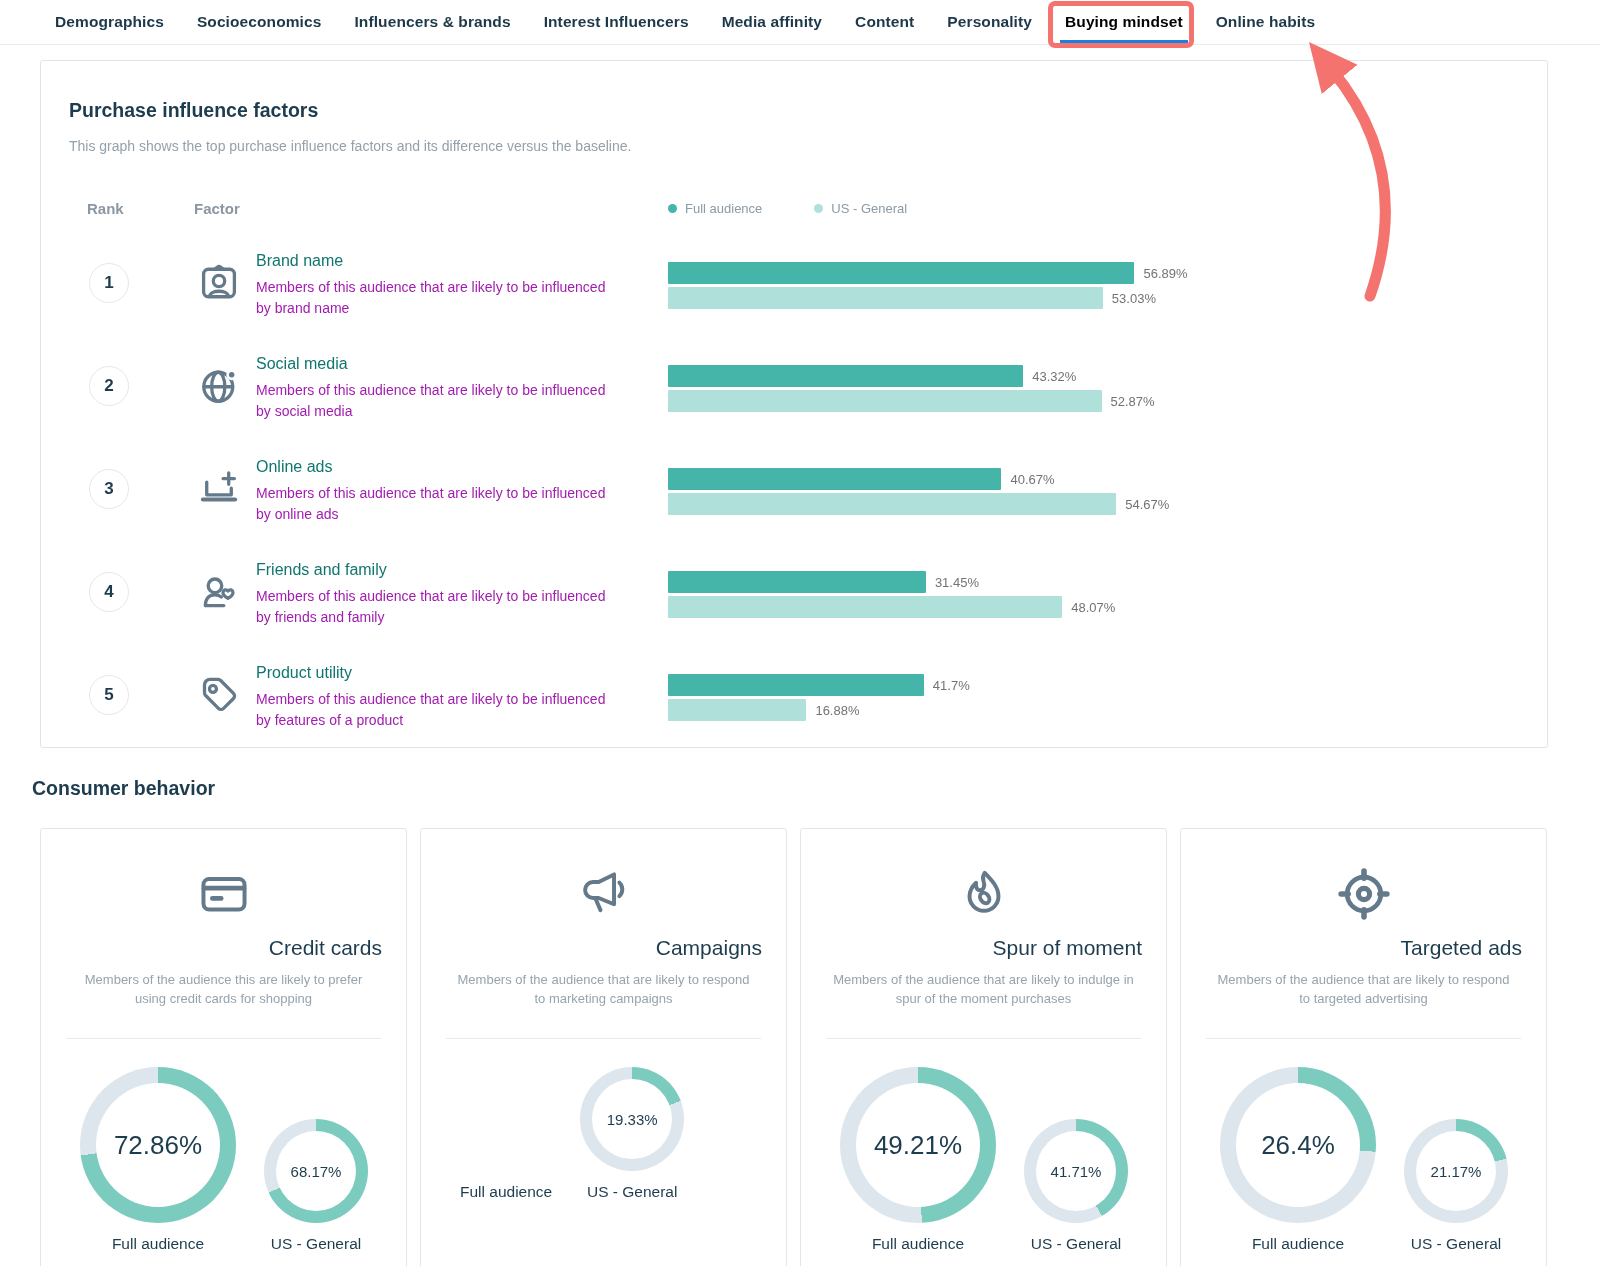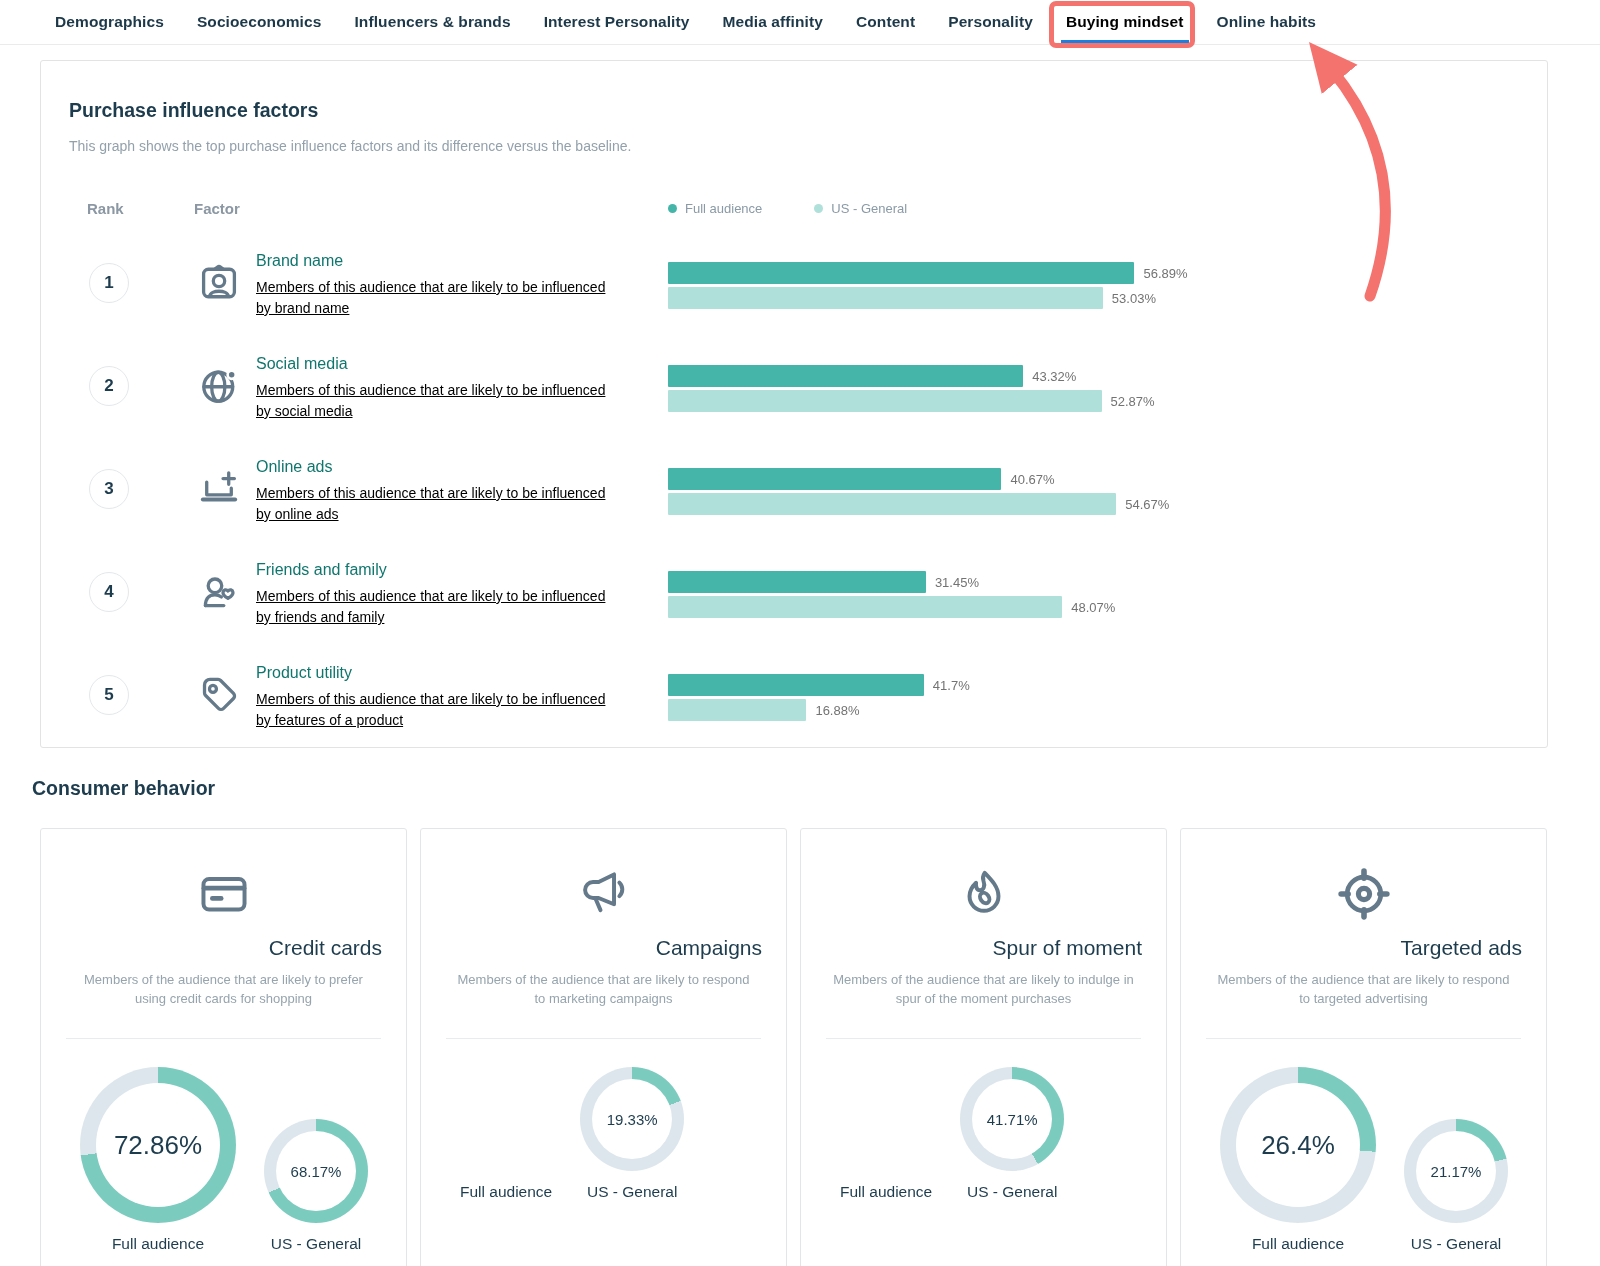--- a/index.html
+++ b/index.html
@@ -40,21 +40,21 @@
   .factor-rows{margin-top:28px;}
   .factor-row{display:flex;height:103px;padding-left:20px;box-sizing:border-box;}
   .rank-wrap{width:108px;padding-top:18px;box-sizing:border-box;}
   .rank-circle{width:40px;height:40px;border-radius:50%;border:1px solid #e4e8eb;
     display:flex;align-items:center;justify-content:center;box-sizing:border-box;}
   .rank-circle span{font-size:17px;font-weight:bold;color:#1d3c4e;}
   .icon-wrap{width:59px;padding-top:16px;box-sizing:border-box;}
   .icon-wrap svg{width:44px;height:44px;display:block;}
   .text-wrap{width:412px;padding:7px 60px 0 0;box-sizing:border-box;}
   .factor-name{font-size:16px;color:#0f766e;margin-bottom:7px;}
-  .factor-desc{font-size:14px;line-height:21px;color:#000000;text-decoration:underline;}
+  .factor-desc{font-size:14px;line-height:21px;color:#a21caf;}
   .bars-wrap{flex:1;padding-top:17px;}
   .bar-line{display:flex;align-items:center;height:22px;margin-bottom:3px;}
   .bar{height:22px;border-radius:1px;background:#45b5aa;}
   .bar-us{background:#b0e0da;}
   .bar-label{margin-left:9px;font-size:13px;color:#737373;white-space:nowrap;}
   
   .cb-title{position:absolute;left:32px;top:777px;margin:0;font-size:19.5px;font-weight:600;color:#1d3c4e;}
   .cards-row{position:absolute;left:40px;top:828px;width:1508px;display:flex;gap:13px;}
   .bcard{width:367px;height:455px;box-sizing:border-box;background:#fff;border:1px solid #e3e6e8;
     border-radius:3px;padding:37px 24px 0;text-align:center;}
@@ -89,21 +89,21 @@
     <span class="tab-label">Socioeconomics</span>
 
   </div>
 
   <div class="tab">
     <span class="tab-label">Influencers &amp; brands</span>
 
   </div>
 
   <div class="tab">
-    <span class="tab-label">Interest Personality</span>
+    <span class="tab-label">Interest Influencers</span>
 
   </div>
 
   <div class="tab">
     <span class="tab-label">Media affinity</span>
 
   </div>
 
   <div class="tab">
     <span class="tab-label">Content</span>
@@ -298,21 +298,21 @@
 <div class="cards-row">
   <div class="bcard">
     <div class="bcard-icon">
         <svg viewBox="0 0 24 24" fill="none" stroke="#64798a" stroke-width="1.7" stroke-linecap="round" stroke-linejoin="round">
           <rect x="3.2" y="5.6" width="17.6" height="13" rx="2.4"></rect>
           <path d="M3.4,9.5 H20.6" stroke-width="2"></path>
           <path d="M7,13.9 H10.8" stroke-width="2"></path>
         </svg>
       </div>
     <h3 class="bcard-title">Credit cards</h3>
-    <p class="bcard-desc">Members of the audience that are likely to prefer using credit cards for shopping</p>
+    <p class="bcard-desc">Members of the audience this are likely to prefer using credit cards for shopping</p>
     <div class="bcard-divider"></div>
     <div class="donut-row">
       <div class="donut-col">
         <div class="donut donut-lg" style="background: conic-gradient(rgb(123, 203, 191) 0deg, rgb(123, 203, 191) 72.86%, rgb(220, 230, 236) 0deg);">
           <div class="donut-hole hole-lg">
             <span class="donut-val-lg">72.86%</span>
           </div>
         </div>
         <div class="donut-caption">Full audience</div>
       </div>
@@ -358,20 +358,25 @@
         <svg viewBox="0 0 24 24" fill="none" stroke="#64798a" stroke-width="1.7" stroke-linecap="round" stroke-linejoin="round">
           <path d="M12.3,2.9 C15,5.7 18.2,8.9 18.2,13 A6.2,6.2 0 0 1 5.8,13 C5.8,10.7 7,8.7 8.6,7.2 C8.3,9.2 9.1,10.4 10.2,10.4 C11.8,10.4 12.6,8.6 11.8,6.5 C11.4,5.3 11.4,4.2 12.3,2.9 Z"></path>
           <ellipse cx="12.3" cy="13.7" rx="1.8" ry="2.4" transform="rotate(-35 12.3 13.7)"></ellipse>
         </svg>
       </div>
     <h3 class="bcard-title">Spur of moment</h3>
     <p class="bcard-desc">Members of the audience that are likely to indulge in spur of the moment purchases</p>
     <div class="bcard-divider"></div>
     <div class="donut-row">
       <div class="donut-col">
+        <div class="donut donut-lg" style="background: conic-gradient(rgb(123, 203, 191) 0deg, rgb(123, 203, 191) 49.21%, rgb(220, 230, 236) 0deg);">
+          <div class="donut-hole hole-lg">
+            <span class="donut-val-lg">49.21%</span>
+          </div>
+        </div>
         <div class="donut-caption">Full audience</div>
       </div>
       <div class="donut-col donut-col-sm">
         <div class="donut donut-sm" style="background: conic-gradient(rgb(123, 203, 191) 0deg, rgb(123, 203, 191) 41.71%, rgb(220, 230, 236) 0deg);">
           <div class="donut-hole hole-sm">
             <span class="donut-val-sm">41.71%</span>
           </div>
         </div>
         <div class="donut-caption">US - General</div>
       </div>

